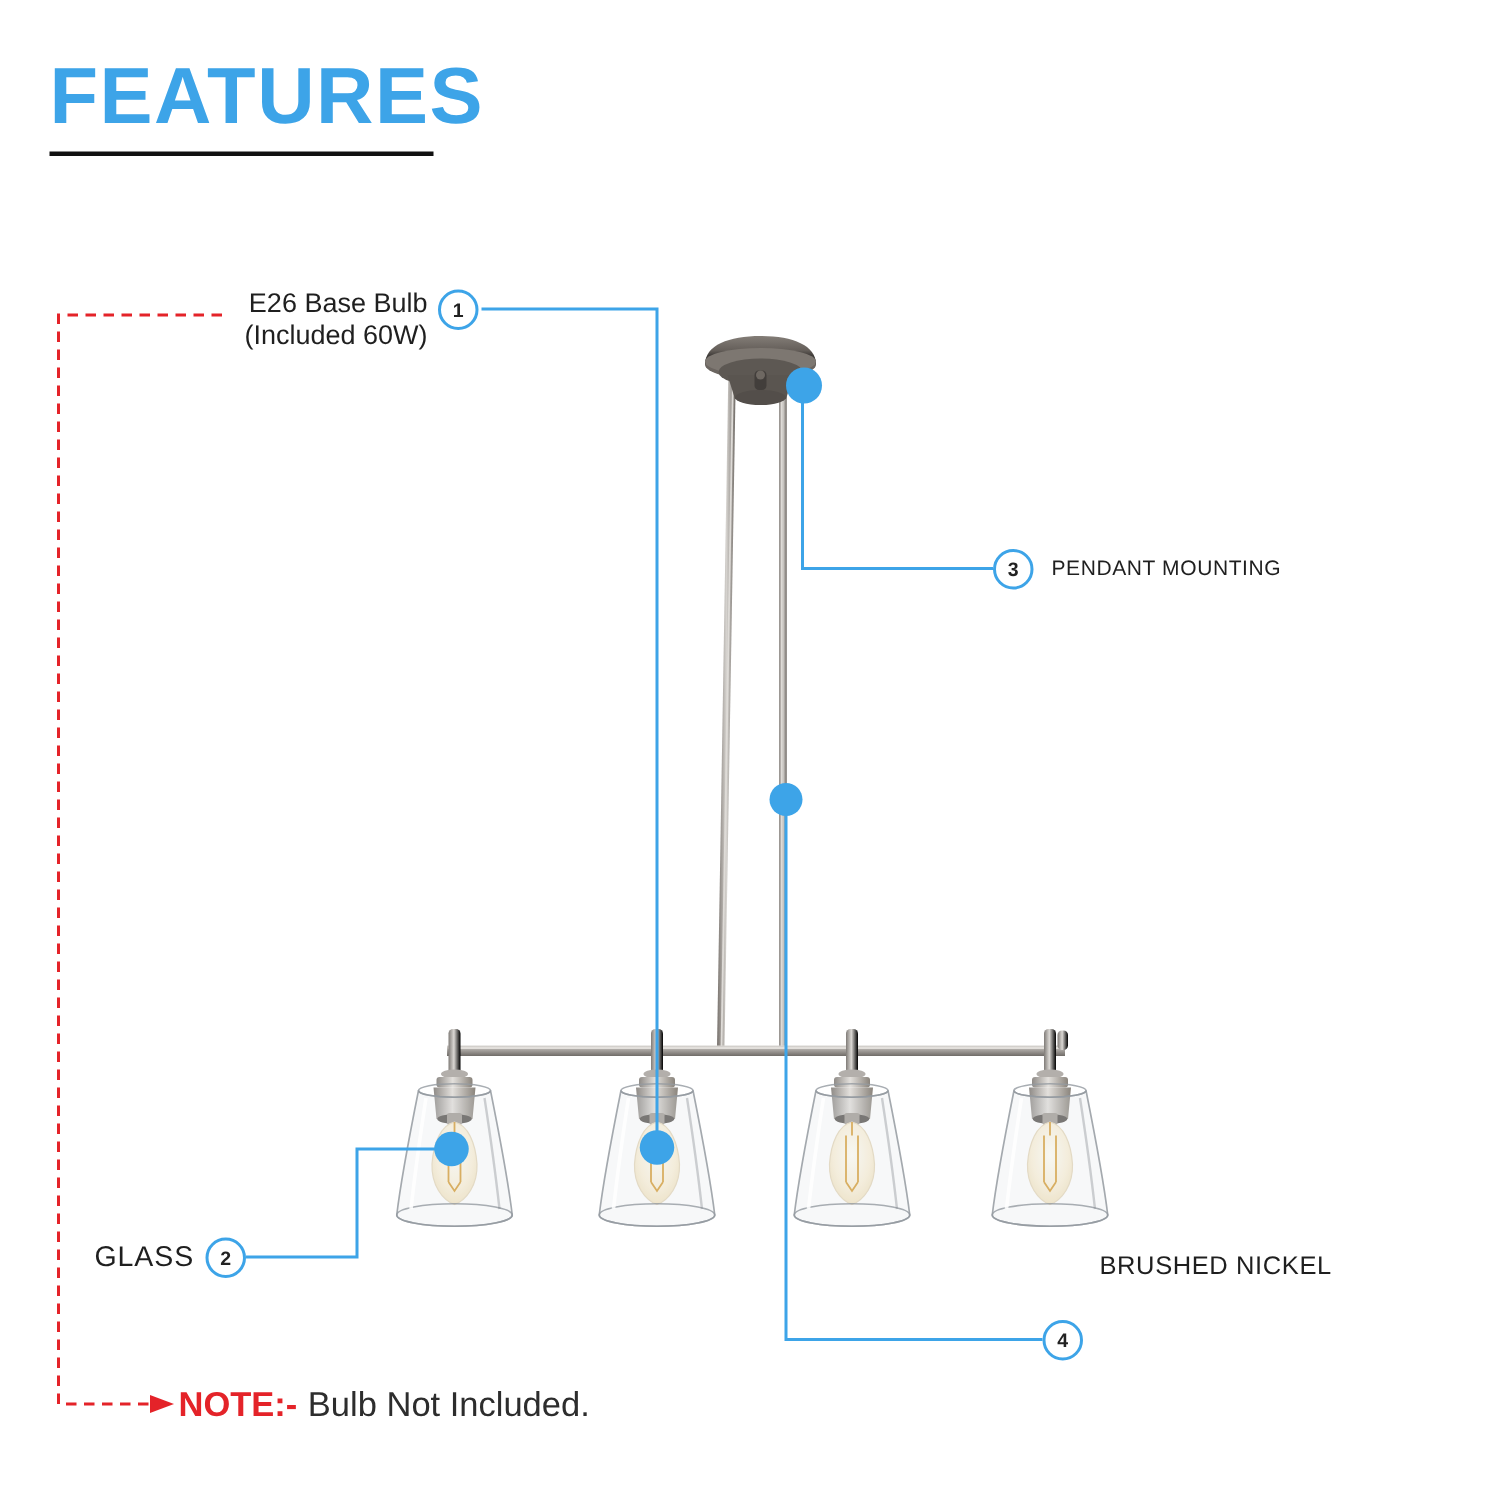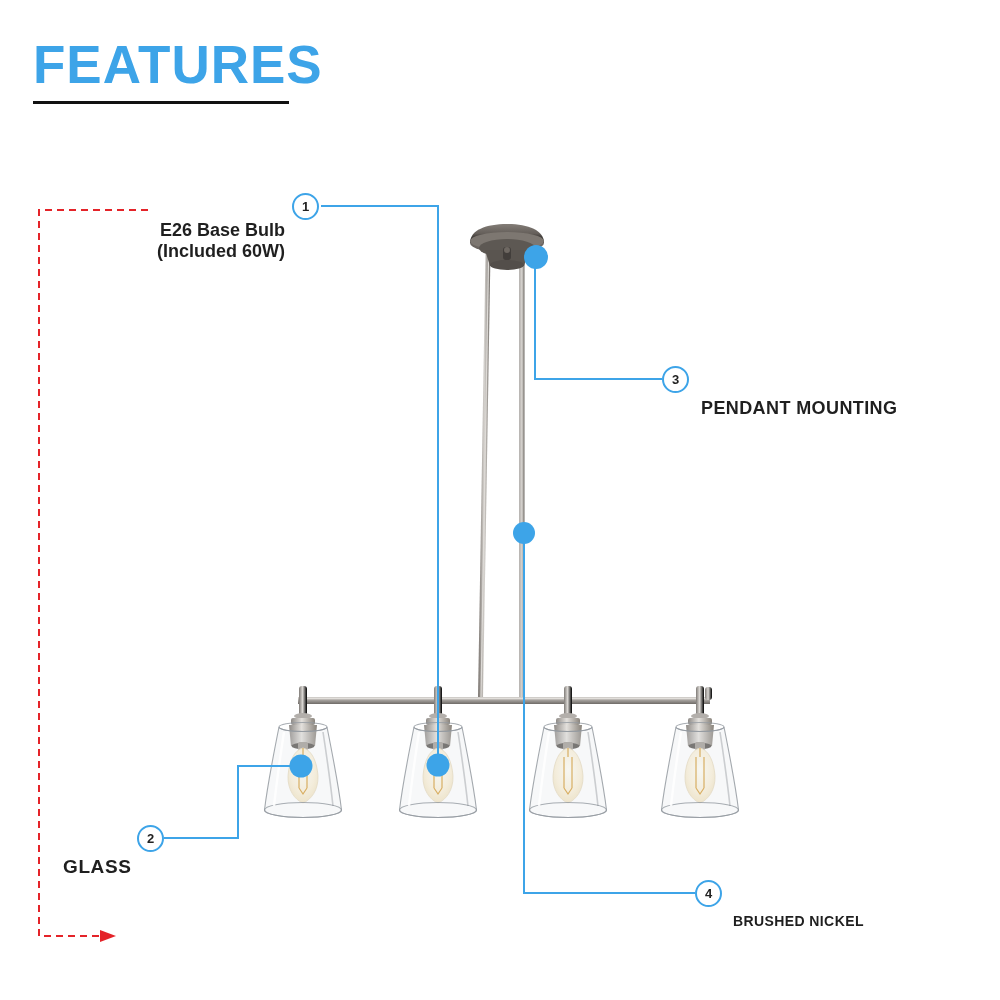--- a/index.html
+++ b/index.html
@@ -20,25 +20,25 @@
   .title-underline{
     position:absolute;left:33px;top:101px;width:256px;height:3px;background:var(--dark);
   }
   .diagram-svg{position:absolute;left:0;top:0;}
   .callout-circle{
     position:absolute;width:27px;height:27px;box-sizing:border-box;
     border:2px solid var(--accent);border-radius:50%;background:#fff;
     display:flex;align-items:center;justify-content:center;
     font-size:13px;font-weight:bold;color:#222;z-index:3;
   }
-  .feature-label{position:absolute;font-weight:bold;color:var(--text);z-index:2;margin-top:28px;}
+  .feature-label{position:absolute;font-weight:normal;color:var(--text);z-index:2;}
   .label-e26{right:715px;top:192px;text-align:right;font-size:18px;line-height:1.16;}
   .label-glass{left:63px;top:828px;font-size:19px;letter-spacing:.6px;text-align:center;}
-  .label-pendant{left:701px;top:370px;font-size:18px;letter-spacing:.4px;}
-  .label-nickel{left:733px;top:885px;font-size:14px;letter-spacing:.4px;}
+  .label-pendant{left:701px;top:370px;font-size:14px;letter-spacing:.4px;}
+  .label-nickel{left:733px;top:834px;font-size:17px;letter-spacing:.4px;}
   .note-line{position:absolute;left:119px;top:923px;font-size:23px;z-index:2;white-space:nowrap;}
   .note-prefix{color:var(--red);font-weight:bold;}
   .note-text{color:#2d2d2d;margin-left:7px;font-weight:normal;}
   
   .accent-line{stroke:var(--accent);stroke-width:2;fill:none;}
   .accent-dot{fill:var(--accent);}
   .red-dash{stroke:var(--red);stroke-width:2;fill:none;stroke-dasharray:7 5;}
   .red-fill{fill:var(--red);}
   .glass{fill:rgba(219,224,229,0.22);stroke:rgba(148,154,160,0.85);stroke-width:1.1;}
   .glass-rim{fill:none;stroke:rgba(148,154,160,0.8);stroke-width:1.1;}
@@ -161,14 +161,17 @@
   </div>
 
   <div class="feature-label label-e26">
     <div>E26 Base Bulb</div>
     <div>(Included 60W)</div>
   </div>
   <div class="feature-label label-glass">GLASS</div>
   <div class="feature-label label-pendant">PENDANT MOUNTING</div>
   <div class="feature-label label-nickel">BRUSHED NICKEL</div>
 
+  <div class="note-line">
+    <span class="note-prefix">NOTE:-</span><span class="note-text">Bulb Not Included.</span>
+  </div>
 
 </div>
 
 </body></html>

